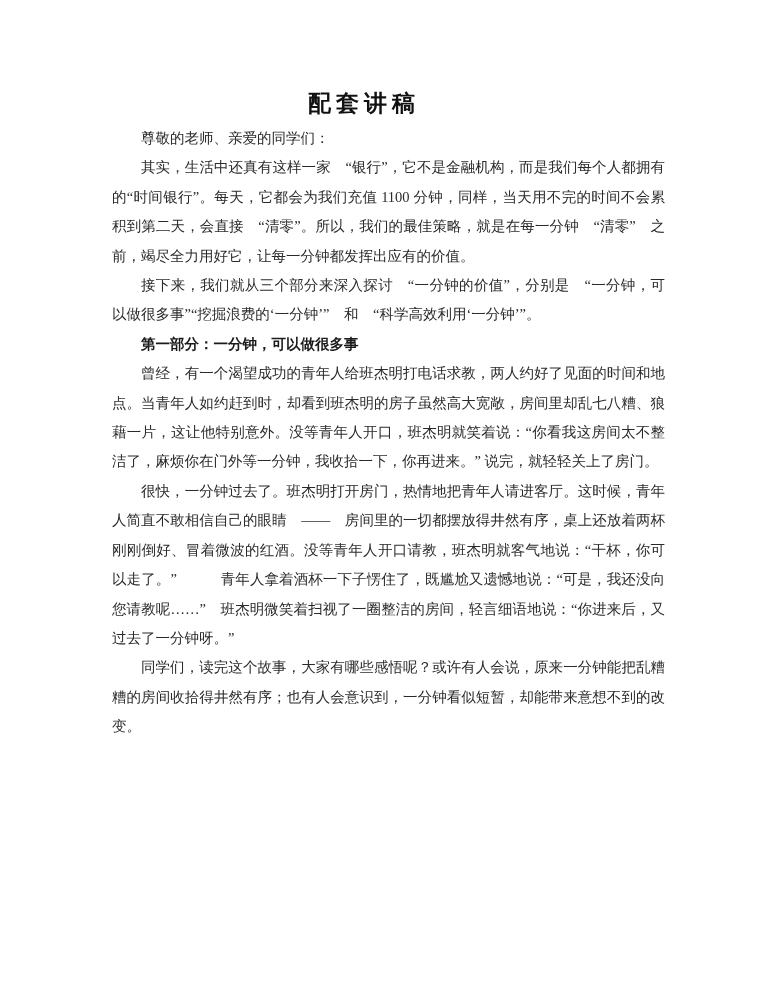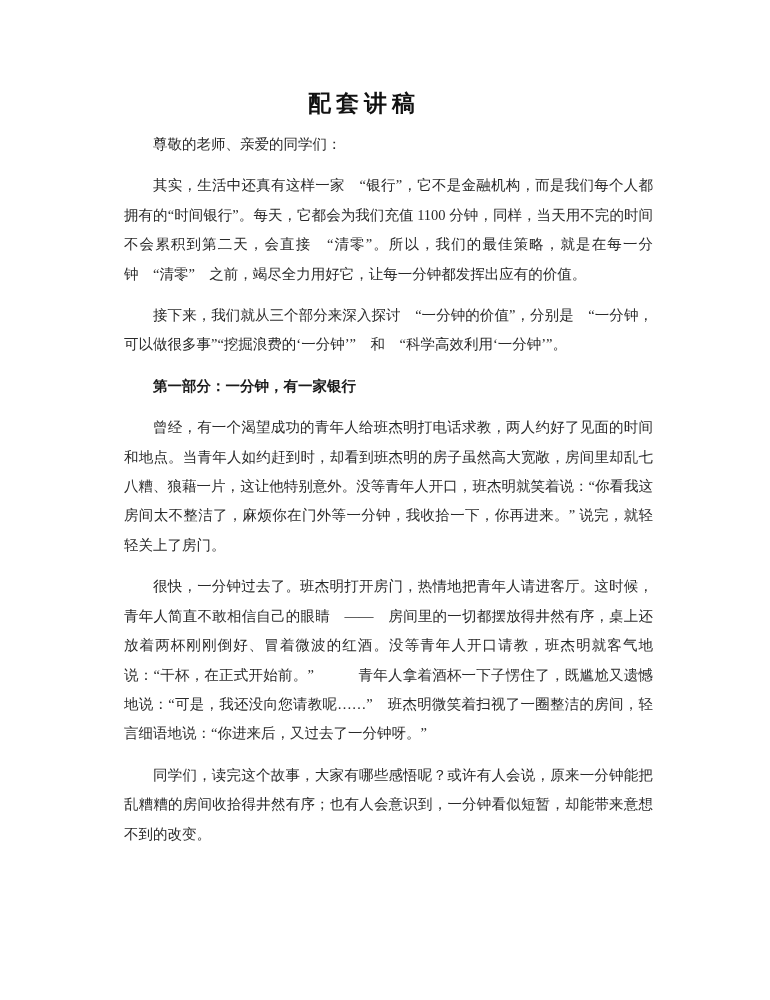--- a/index.html
+++ b/index.html
@@ -31,37 +31,37 @@
     transform: translateX(36px);
   }
   .content {
     width: 553px;
     font-size: 14.5px;
     line-height: 29.4px;
     text-align: justify;
     color: #2a2a2a;
   }
   .content p {
-    margin: 12px;
+    margin: 0;
     padding: 0;
     text-indent: 2em;
     word-break: break-all;
   }
   .content p.heading {
     font-weight: bold;
     color: #1a1a1a;
   }
 </style>
 </head>
 <body>
 
 <div class="page">
   <h1 class="doc-title">配套讲稿</h1>
   <div class="content">
     <p>尊敬的老师、亲爱的同学们：</p>
     <p>其实，生活中还真有这样一家　“银行”，它不是金融机构，而是我们每个人都拥有的“时间银行”。每天，它都会为我们充值 1100 分钟，同样，当天用不完的时间不会累积到第二天，会直接　“清零”。所以，我们的最佳策略，就是在每一分钟　“清零”　之前，竭尽全力用好它，让每一分钟都发挥出应有的价值。</p>
     <p>接下来，我们就从三个部分来深入探讨　“一分钟的价值”，分别是　“一分钟，可以做很多事”“挖掘浪费的‘一分钟’”　和　“科学高效利用‘一分钟’”。</p>
-    <p class="heading">第一部分：一分钟，有一家银行</p>
+    <p class="heading">第一部分：一分钟，可以做很多事</p>
     <p>曾经，有一个渴望成功的青年人给班杰明打电话求教，两人约好了见面的时间和地点。当青年人如约赶到时，却看到班杰明的房子虽然高大宽敞，房间里却乱七八糟、狼藉一片，这让他特别意外。没等青年人开口，班杰明就笑着说：“你看我这房间太不整洁了，麻烦你在门外等一分钟，我收拾一下，你再进来。” 说完，就轻轻关上了房门。</p>
-    <p>很快，一分钟过去了。班杰明打开房门，热情地把青年人请进客厅。这时候，青年人简直不敢相信自己的眼睛　——　房间里的一切都摆放得井然有序，桌上还放着两杯刚刚倒好、冒着微波的红酒。没等青年人开口请教，班杰明就客气地说：“干杯，在正式开始前。”　　　青年人拿着酒杯一下子愣住了，既尴尬又遗憾地说：“可是，我还没向您请教呢……”　班杰明微笑着扫视了一圈整洁的房间，轻言细语地说：“你进来后，又过去了一分钟呀。”</p>
+    <p>很快，一分钟过去了。班杰明打开房门，热情地把青年人请进客厅。这时候，青年人简直不敢相信自己的眼睛　——　房间里的一切都摆放得井然有序，桌上还放着两杯刚刚倒好、冒着微波的红酒。没等青年人开口请教，班杰明就客气地说：“干杯，你可以走了。”　　　青年人拿着酒杯一下子愣住了，既尴尬又遗憾地说：“可是，我还没向您请教呢……”　班杰明微笑着扫视了一圈整洁的房间，轻言细语地说：“你进来后，又过去了一分钟呀。”</p>
     <p>同学们，读完这个故事，大家有哪些感悟呢？或许有人会说，原来一分钟能把乱糟糟的房间收拾得井然有序；也有人会意识到，一分钟看似短暂，却能带来意想不到的改变。</p>
   </div>
 </div>
 
 </body></html>

